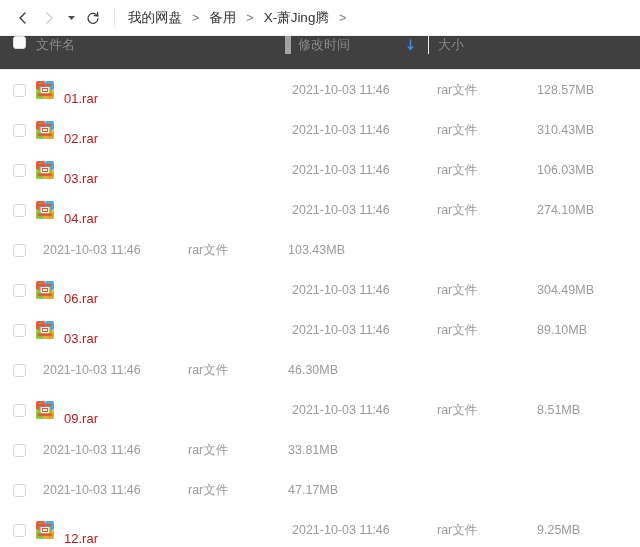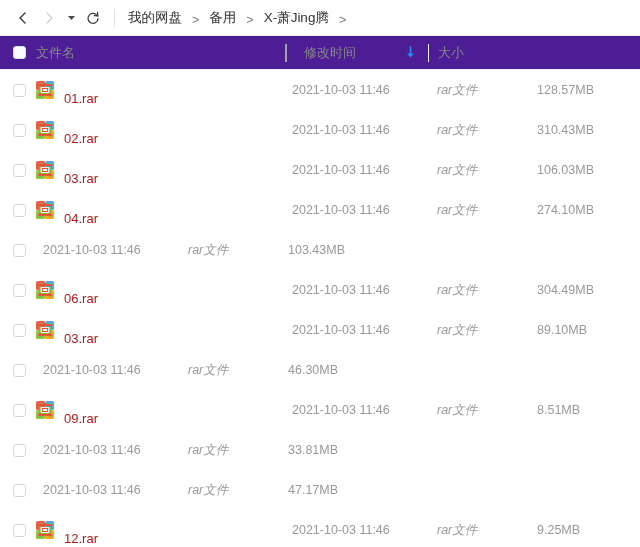--- a/index.html
+++ b/index.html
@@ -35,55 +35,55 @@
   .refresh-btn { width: 26px; }
   .tb-sep {
     width: 1px;
     height: 18px;
     background: #e2e2e2;
     margin: 0 12px 0 8px;
     flex: 0 0 auto;
   }
   .crumbs {
     display: flex;
-    align-items: flex-end;
+    align-items: center;
     font-size: 13.5px;
     color: #333333;
     white-space: nowrap;
     overflow: hidden;
   }
   .crumb {
     color: #333333;
     padding: 0 1px;
   }
   .crumb-sep {
     color: #7d7d7d;
     margin: 0 9px;
     font-size: 12.5px;
   }
 
   
   .col-head {
     height: 34px;
-    background: #4c1d95;
-    display: flex;
-    align-items: center;
+    background: #404040;
+    display: flex;
+    align-items: flex-start;
     border-bottom: 1px solid #efefef;
     position: relative;
   }
   .ch-cell {
     display: flex;
     align-items: center;
     font-size: 13px;
     color: #8a8a8a;
     position: relative;
   }
   .ch-check { width: 36px; justify-content: flex-start; padding-left: 13px; }
   .ch-name  { flex: 0 0 249px; }
-  .ch-time  { flex: 0 0 143px; padding-left: 17px; border-left: 2px solid #a3a3a3; justify-content: space-between; padding-right: 12px;}
+  .ch-time  { flex: 0 0 143px; padding-left: 7px; border-left: 6px solid #a3a3a3; justify-content: space-between; padding-right: 12px;}
   .ch-type  { flex: 0 0 100px; padding-left: 9px; border-left: 1px solid #ececec; }
   .ch-size  { flex: 0 0 97px; padding-left: 9px; border-left: 1px solid #ececec; }
   .ch-tail  { flex: 1 1 auto; border-left: 1px solid #ececec; }
 
   .sort-arrow { width: 11px; height: 13px; display:block; }
 
   .cb {
     width: 13px;
     height: 13px;
     border-radius: 3px;
@@ -101,21 +101,21 @@
   }
   .row {
     height: 40px;
     display: flex;
     align-items: center;
     background: #ffffff;
   }
   .c-check { width: 36px; display:flex; align-items:center; padding-left: 13px; flex:0 0 36px;}
   .c-name  { flex: 0 0 249px; display: flex; align-items: center; }
   .c-time  { flex: 0 0 143px; font-size: 12.5px; color: #9a9a9a; padding-left: 7px;}
-  .c-type  { flex: 0 0 100px; font-size: 12.5px; color: #9a9a9a; padding-left: 9px; font-style: italic;}
+  .c-type  { flex: 0 0 100px; font-size: 12.5px; color: #9a9a9a; padding-left: 9px;}
   .c-size  { flex: 0 0 97px; font-size: 12.5px; color: #9a9a9a; padding-left: 9px;}
   .c-tail  { flex: 1 1 auto; }
 
   .ficon {
     width: 18px;
     height: 18px;
     margin-right: 10px;
     flex: 0 0 18px;
     display: block;
   }

